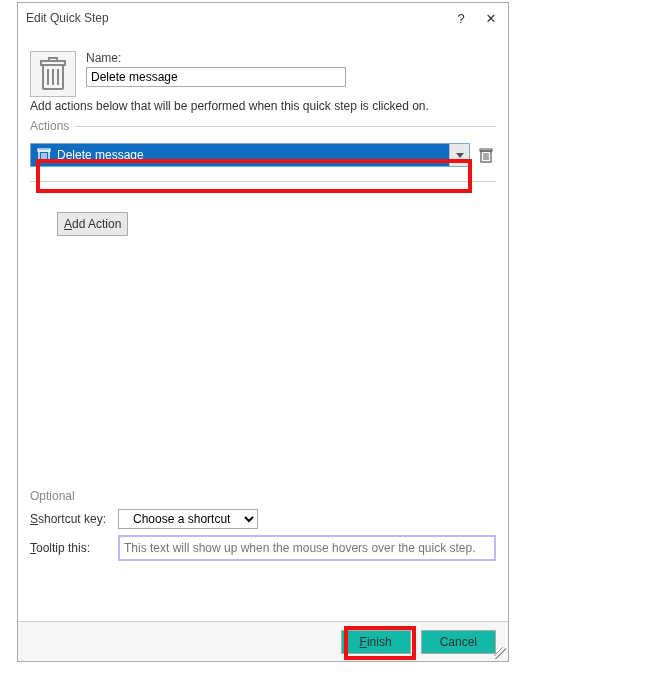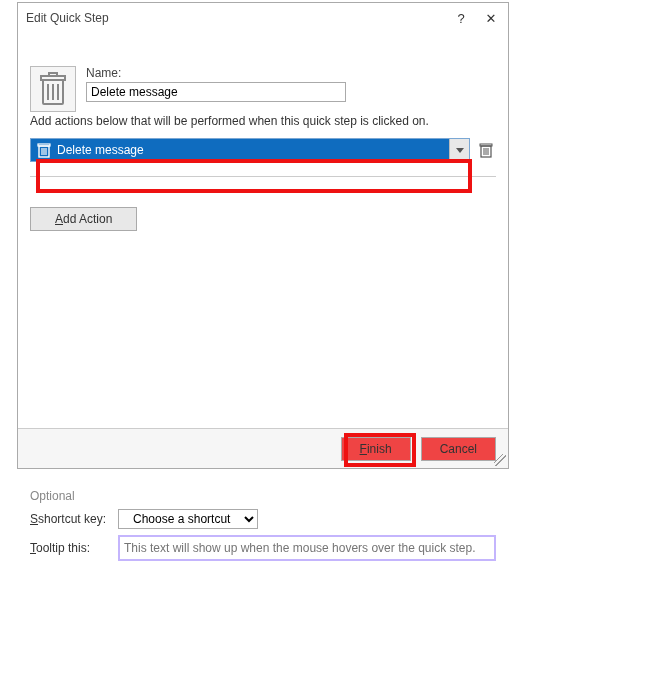--- a/index.html
+++ b/index.html
@@ -1,31 +1,31 @@
 <!DOCTYPE html>
 <html><head>
 <meta charset="utf-8">
 <style>
   * { box-sizing: border-box; font-family: "Segoe UI", Tahoma, sans-serif; }
   body { margin: 0; background: #fff; font-size: 12px; color: #333; }
   .wrapper { width: 660px; height: 697px; position: relative; }
   .dialog {
-    position: absolute; left: 17px; top: 2px; width: 492px; height: 467px;
+    position: absolute; left: 17px; top: 2px; width: 492px; height: 660px;
     border: 1px solid #aaa; background: #fff;
   }
   .titlebar {
     height: 30px; background: #fff; display: flex; align-items: center;
     border-bottom: 0;
   }
   .titlebar .title { margin-left: 8px; font-size: 12px; color: #444; }
   .titlebar .spacer { flex: 1; }
   .titlebar .tb-btn { width: 30px; height: 30px; display: flex; align-items: center; justify-content: center; font-size: 13px; color: #333; }
   .titlebar .tb-btn.close { margin-right: 2px; }
   .content { padding: 8px 12px 8px 12px; }
-  .name-row { display: flex; align-items: flex-start; gap: 10px; margin-top: 25px; }
+  .name-row { display: flex; align-items: flex-start; gap: 10px; margin-top: 10px; }
   .big-icon {
     width: 46px; height: 46px; border: 1px solid #bbb; background: #f5f5f5;
     display: flex; align-items: center; justify-content: center;
   }
   .name-group { flex: 1; }
   .name-label { font-size: 12px; color: #444; margin-bottom: 2px; }
   .name-input {
     width: 260px; height: 20px; border: 1px solid #aaa; padding: 0 4px;
     font-size: 12px;
   }
@@ -50,42 +50,43 @@
   .trash-btn {
     width:20px; height:20px; display:flex; align-items:center; justify-content:center;
   }
 
   .highlight1 {
     position:absolute; left:18px; top:156px; width:436px; height:34px;
     border:4px solid #e11; pointer-events:none;
   }
 
   .add-action-btn {
-    display:inline-block; margin-top:20px; height:24px; padding:0 24px;
+    display:inline-block; margin-top:20px; height:24px; padding:0 6px;
     background:#e8e8e8; border:1px solid #aaa; font-size:12px; color:#333;
     line-height:22px;
+    margin-left:27px;
   }
   .add-action-btn .ul { text-decoration: underline; }
   .section-sep { height:1px; background:#ccc; margin:6px 0 10px 0; }
 
   .optional-block { position:absolute; left:12px; right:12px; top:456px;margin-top:30px; }
   .optional-block .sec-line { display:flex; align-items:center; gap:6px; }
   .opt-row { display:flex; align-items:center; gap:8px; margin-top:6px; }
   .opt-label { width:80px; font-size:12px; color:#333; }
   .opt-label .ul { text-decoration:underline; }
   .shortcut-select { height:20px; border:1px solid #aaa; font-size:12px; background:#fff; padding:0 10px;}
   .tooltip-text { flex:1; height:26px; border:2px solid #c4b5fd; font-size:12px; padding:4px; color:#b91c1c; resize:none; }
 
   .footer {
     position:absolute; left:0; right:0; bottom:0; height:40px;
     border-top:1px solid #ccc; display:flex; align-items:center; justify-content:flex-end;
     padding:0 12px; gap:10px; background:#f6f6f6;
   }
   .btn {
-    height:24px; padding:0 18px; border:1px solid #aaa; background:#ef4444;
+    height:24px; padding:0 18px; border:1px solid #aaa; background:#14b8a6;
     font-size:12px; color:#333;
   }
   .btn .ul { text-decoration: underline; }
   .highlight2 {
     position:absolute; right:92px; bottom:1px; width:72px; height:34px;
     border:4px solid #e11; pointer-events:none;
   }
   .resize-grip {
     position:absolute; right:2px; bottom:2px; width:12px; height:12px;
     background:
@@ -120,20 +121,24 @@
           </svg>
         </div>
         <div class="name-group">
           <div class="name-label">Name:</div>
           <input class="name-input" type="text" value="Delete message" style="">
         </div>
       </div>
 
       <div class="desc">Add actions below that will be performed when this quick step is clicked on.</div>
 
+      <div class="section-header">
+        <span class="lbl">Actions</span>
+        <span class="line"></span>
+      </div>
 
       <div class="action-row">
         <div class="action-combo">
           <div class="combo-main">
             <svg width="14" height="16" viewBox="0 0 14 16">
               <rect x="2" y="4" width="10" height="11" fill="none" stroke="#fff" stroke-width="1.4"></rect>
               <line x1="5" y1="6" x2="5" y2="13" stroke="#fff" stroke-width="1.2"></line>
               <line x1="7" y1="6" x2="7" y2="13" stroke="#fff" stroke-width="1.2"></line>
               <line x1="9" y1="6" x2="9" y2="13" stroke="#fff" stroke-width="1.2"></line>
               <rect x="1" y="2" width="12" height="2" fill="none" stroke="#fff" stroke-width="1.2"></rect>

